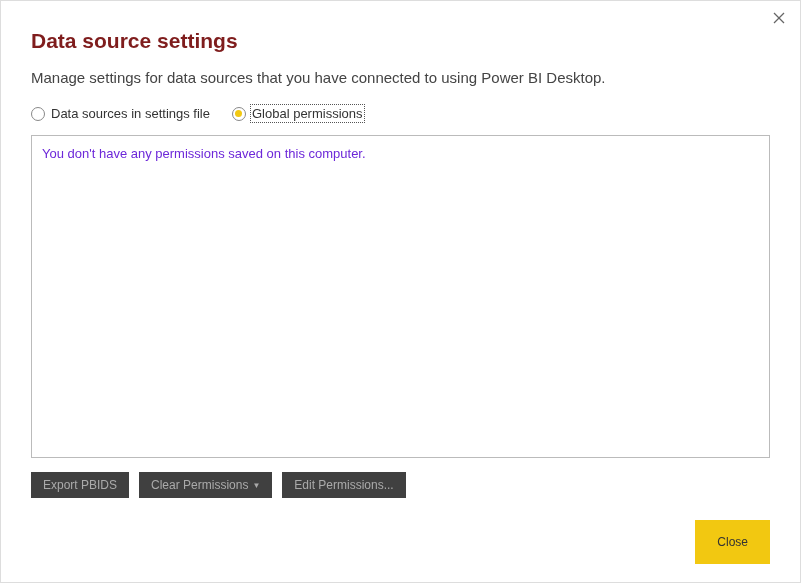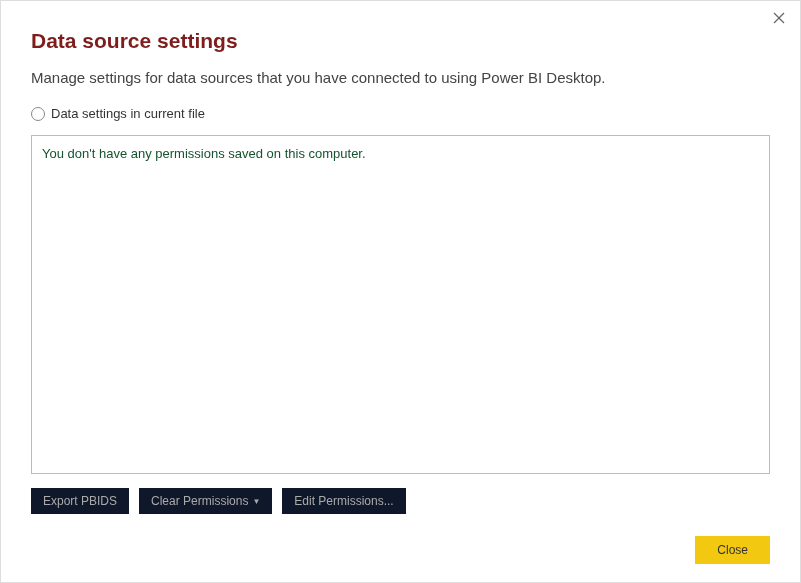--- a/index.html
+++ b/index.html
@@ -119,50 +119,50 @@
       align-items: center;
       justify-content: center;
       color: #555;
       font-size: 11px;
     }
     .list-area {
       flex: 1;
       border: 1px solid #bbb;
       padding: 10px 10px;
       font-size: 13px;
-      color: #14532d;
+      color: #6d28d9;
       overflow: auto;
     }
     .button-row {
       display: flex;
       gap: 10px;
       margin-top: 14px;
       align-items: center;
     }
     .btn {
       height: 26px;
       padding: 0 12px;
       font-size: 12px;
       font-family: inherit;
       border: none;
       cursor: pointer;
       display: inline-flex;
       align-items: center;
       gap: 4px;
     }
     .btn.disabled {
-      background: #0f172a;
+      background: #404040;
       color: #aaa;
       cursor: default;
     }
     .btn.primary {
       background: #f2c811;
       color: #333;
       padding: 0 22px;
-      height: 28px;
+      height: 44px;
     }
     .footer-row {
       display: flex;
       justify-content: flex-end;
       margin-top: 22px;
     }
     .caret {
       font-size: 8px;
       color: #aaa;
     }
@@ -178,21 +178,25 @@
         <line x1="11" y1="1" x2="1" y2="11"></line>
       </svg>
   </div>
 
   <h1>Data source settings</h1>
   <p class="subtitle">Manage settings for data sources that you have connected to using Power BI Desktop.</p>
 
   <div class="radio-row">
     <label class="radio-option">
       <span class="radio-circle"></span>
-      <span class="radio-label">Data settings in current file</span>
+      <span class="radio-label">Data sources in settings file</span>
+    </label>
+    <label class="radio-option">
+      <span class="radio-circle selected"></span>
+      <span class="radio-label focused">Global permissions</span>
     </label>
   </div>
 
 
   <div class="list-area">
     <div>You don't have any permissions saved on this computer.</div>
   </div>
 
   <div class="button-row">
     <button class="btn disabled">

